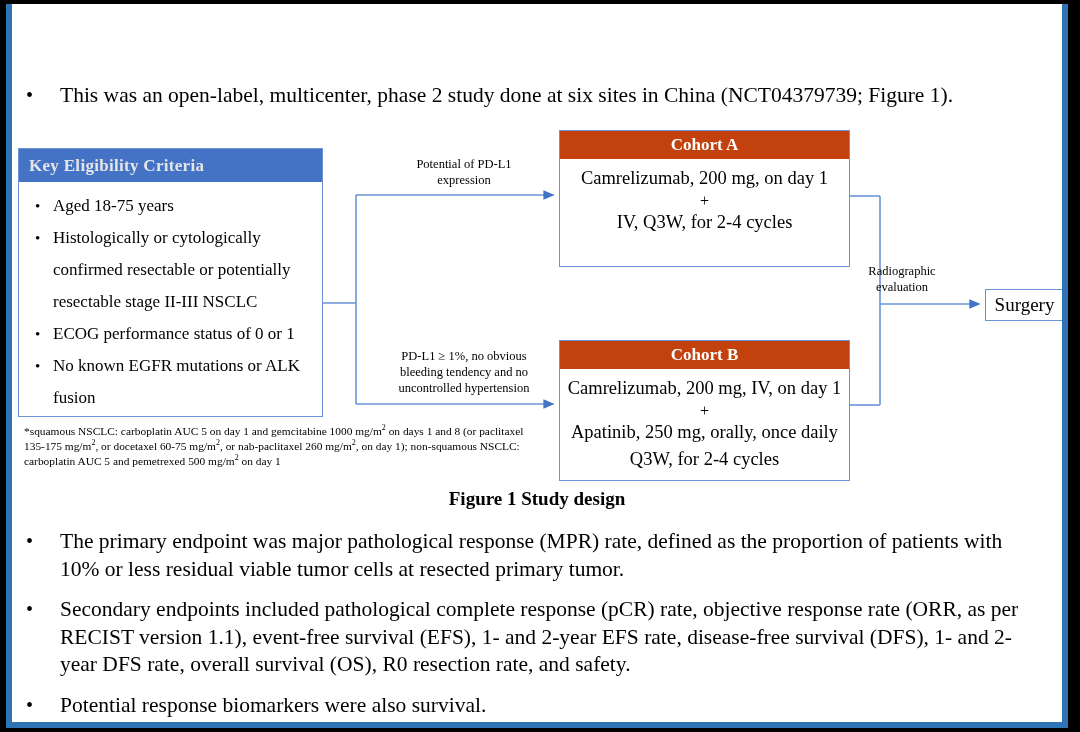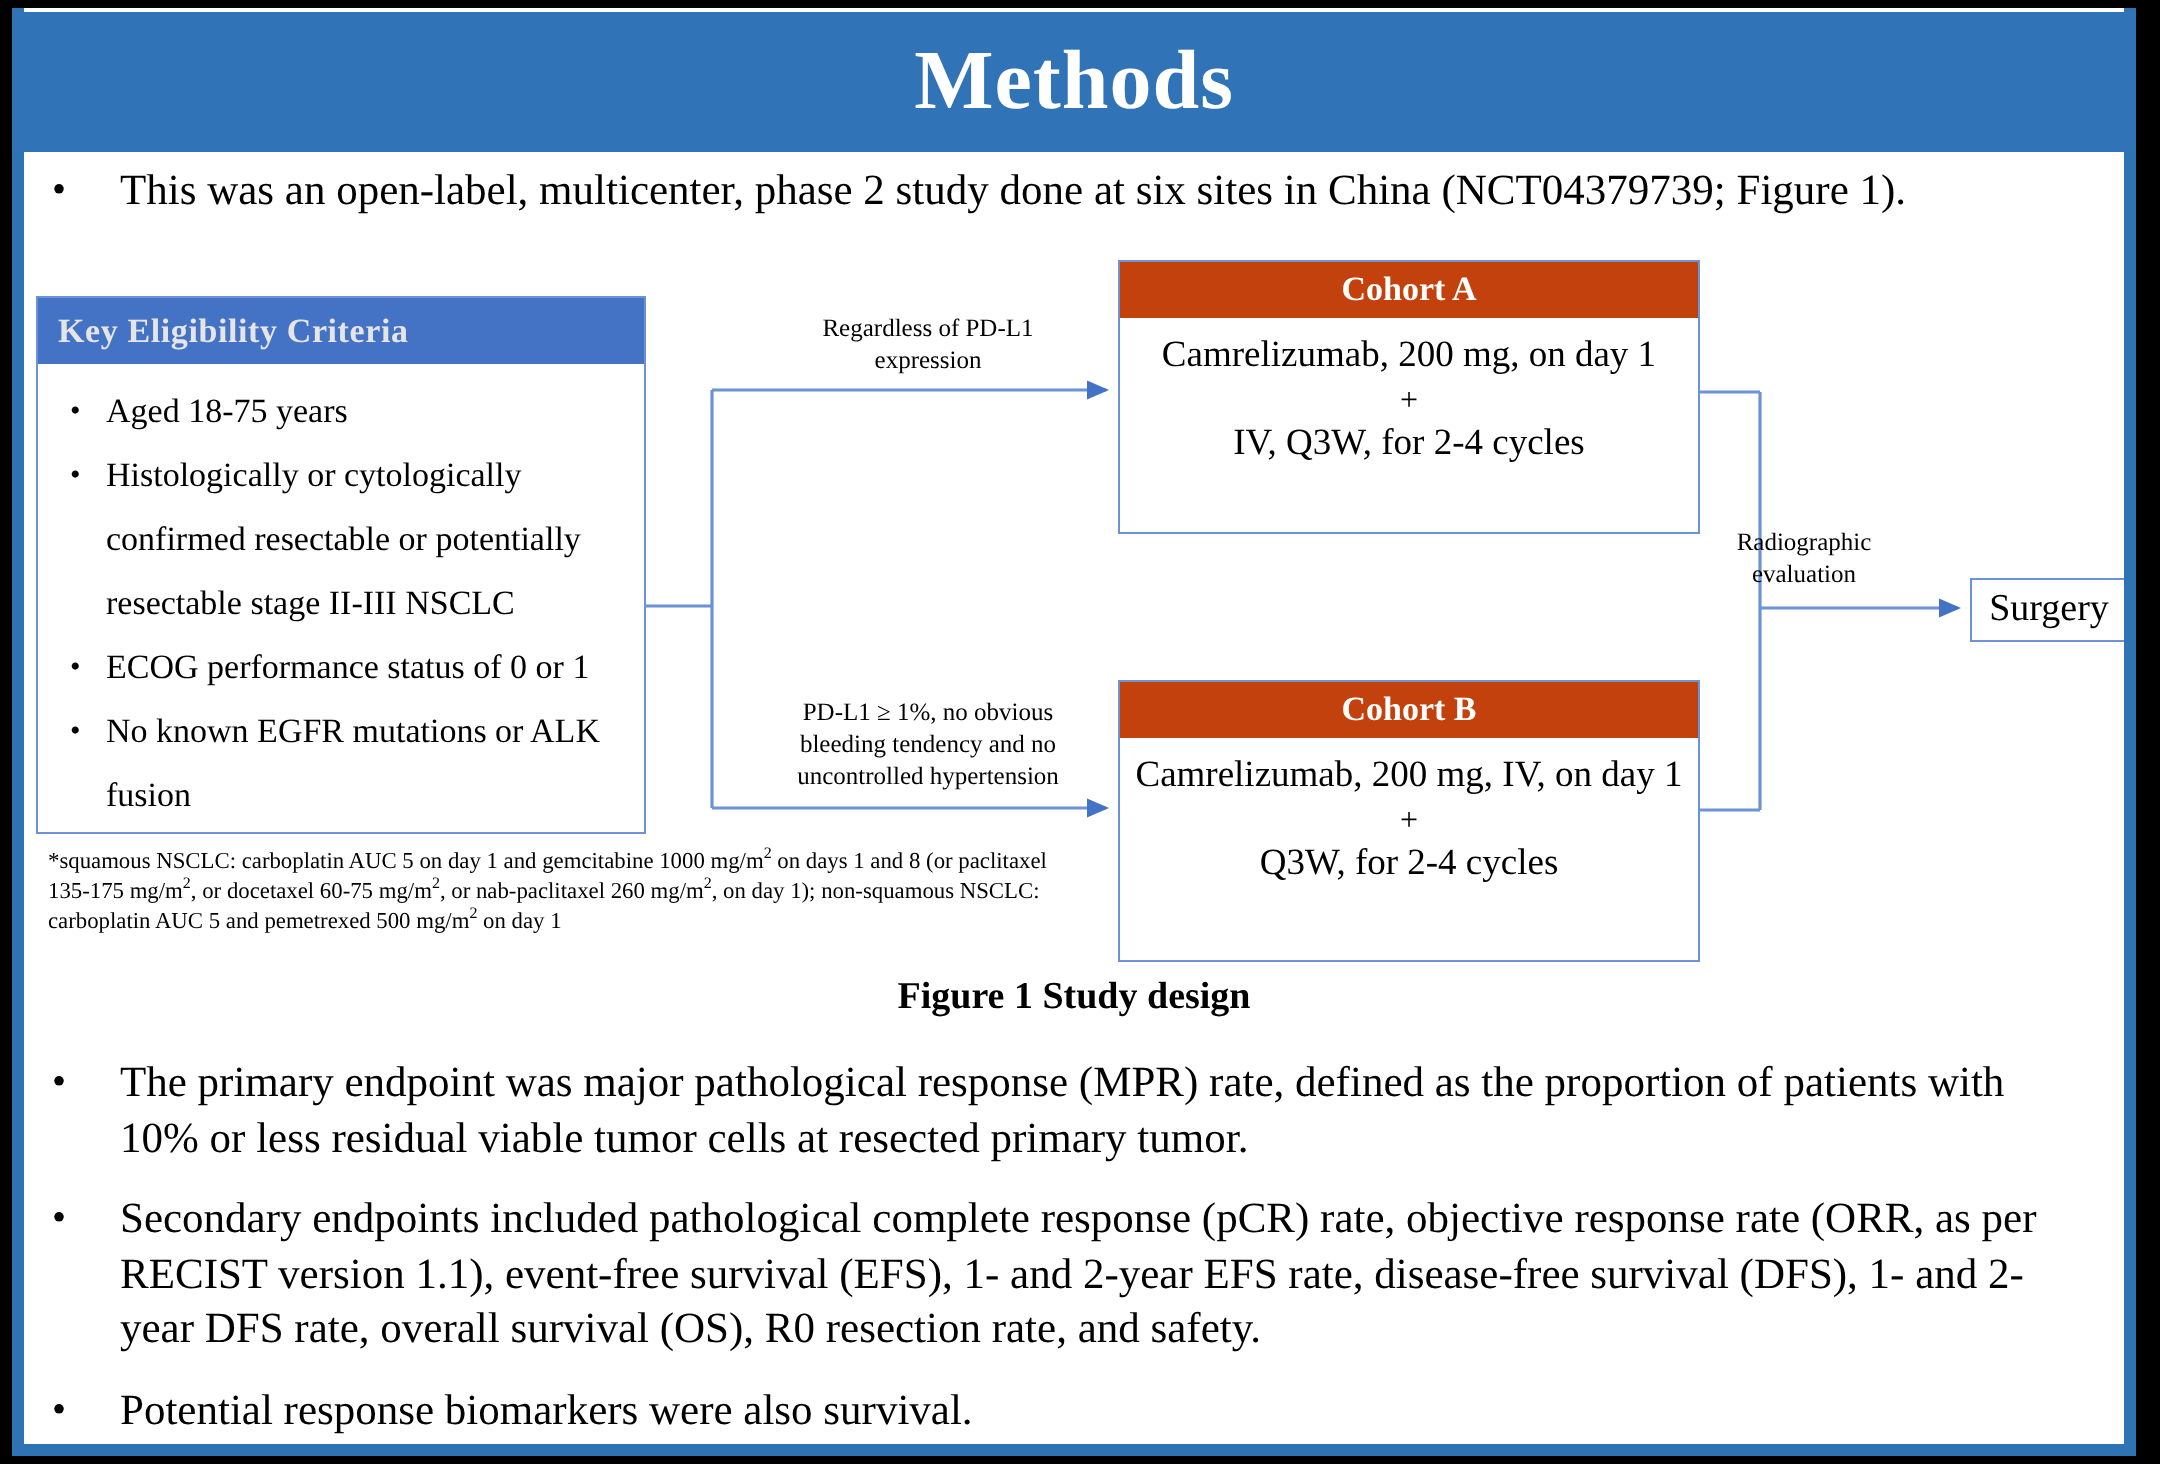--- a/index.html
+++ b/index.html
@@ -266,21 +266,21 @@
           <li><span class="b">•</span><span>Aged 18-75 years</span></li>
           <li><span class="b">•</span><span>Histologically or cytologically confirmed resectable or potentially resectable stage II-III  NSCLC</span></li>
           <li><span class="b">•</span><span>ECOG performance status of 0 or 1</span></li>
           <li><span class="b">•</span><span>No known EGFR mutations or ALK fusion</span></li>
         </ul>
       </div>
 
       <div id="footnote"><span>*squamous NSCLC: carboplatin AUC 5 on day 1 and gemcitabine 1000 mg/m</span><sup>2</sup><span> on days 1 and 8 (or paclitaxel 135-175  mg/m</span><sup>2</sup><span>, or docetaxel 60-75 mg/m</span><sup>2</sup><span>, or nab-paclitaxel 260 mg/m</span><sup>2</sup><span>, on day 1); non-squamous NSCLC: carboplatin AUC 5 and pemetrexed 500 mg/m</span><sup>2</sup><span> on day 1</span></div>
 
       <div class="arrow-label" id="label-regardless">
-        <div>Regardless  of PD-L1</div>
+        <div>Potential  of PD-L1</div>
         <div>expression</div>
       </div>
       <div class="arrow-label" id="label-pdl1">
         <div>PD-L1 ≥ 1%, no obvious</div>
         <div>bleeding  tendency  and no</div>
         <div>uncontrolled  hypertension</div>
       </div>
       <div class="arrow-label" id="label-radio">
         <div>Radiographic</div>
         <div>evaluation</div>
@@ -293,20 +293,21 @@
           <span class="plus">+</span>
           <div>IV, Q3W, for 2-4 cycles</div>
         </div>
       </div>
 
       <div class="cohort-box" id="cohort-b">
         <div class="cohort-head">Cohort B</div>
         <div class="cohort-body">
           <div>Camrelizumab, 200 mg, IV, on day 1</div>
           <span class="plus">+</span>
+          <div>Apatinib, 250 mg, orally, once daily</div>
           <div>Q3W, for 2-4 cycles</div>
         </div>
       </div>
 
       <div id="surgery-box">
         <span>Surgery</span>
       </div>
 
       <div id="fig-caption">Figure 1 Study design</div>
     </div>
@@ -326,16 +327,13 @@
       <span class="bullet-text">Secondary endpoints included pathological complete response (pCR) rate, objective response rate (ORR, as per RECIST version 1.1), event-free survival (EFS), 1- and 2-year EFS rate, disease-free survival (DFS), 1- and 2-year DFS rate, overall survival (OS), R0 resection rate, and safety.</span>
     </div>
 
     <div class="bullet-row" id="b-biomark">
       <span class="bullet-mark">•</span>
       <span class="bullet-text">Potential response biomarkers were also survival.</span>
     </div>
 
   </div>
 
-  <div id="title-bar">
-    <span id="title-text">Methods</span>
-  </div>
 </div>
 
 </body></html>

